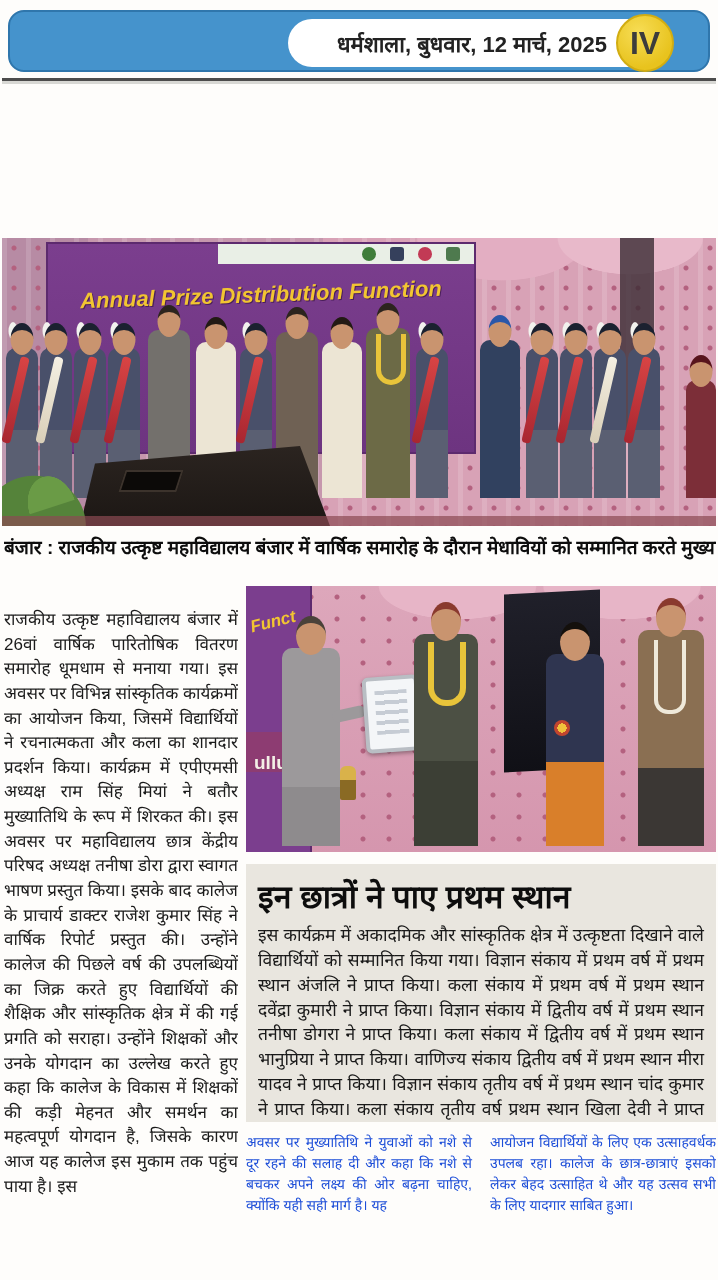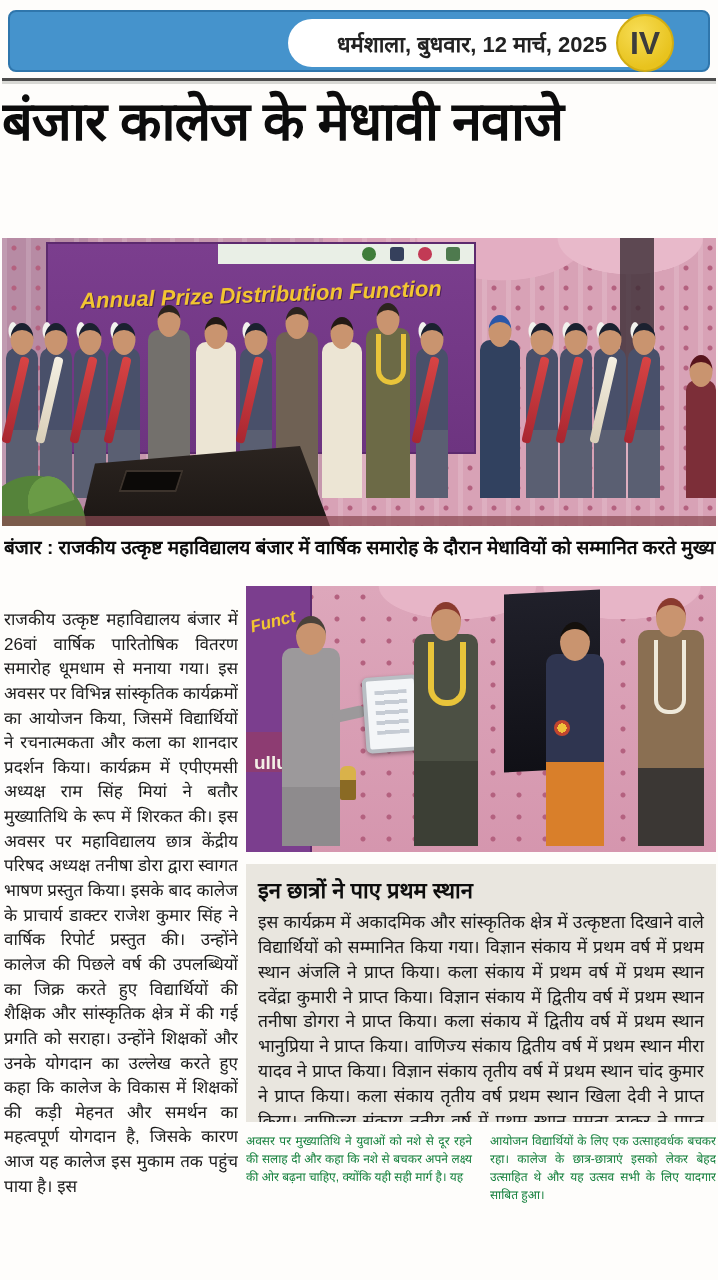--- a/index.html
+++ b/index.html
@@ -6,21 +6,21 @@
   html,body { background:#ffffff; }
   body {
     width:718px; height:1280px; position:relative; overflow:hidden;
     font-family:"Liberation Sans","DejaVu Sans",sans-serif; color:#1a1a1a;
   }
   .page { position:relative; width:718px; height:1280px; background:#fefdfb; }
 
   
   .top-bar {
     position:absolute; left:8px; right:8px; top:10px; height:62px;
-    background:#4593cc; border:2px solid #2f76ac; border-radius:8px;
+    background:#4593cc; border:2px solid #2f76ac; border-radius:16px;
   }
   .date-pill {
     position:absolute; right:52px; top:7px; width:368px; height:48px;
     background:#ffffff; border-radius:26px;
     display:flex; align-items:center; justify-content:center;
     font-weight:bold; font-size:22px; color:#222;
   }
   .page-circle {
     position:absolute; right:34px; top:2px; width:58px; height:58px;
     border-radius:50%;
@@ -216,44 +216,43 @@
     background:repeating-linear-gradient(180deg,#c6ccd4 0 4px, transparent 4px 10px);
   }
   .trophy { position:absolute; bottom:40px; width:16px; height:34px;
     background:linear-gradient(180deg,#d9b24a 0 40%, #8a6a24 40% 100%); border-radius:6px 6px 2px 2px; }
 
   
   .news-box {
     position:absolute; left:246px; top:864px; width:470px; height:258px;
     background:#e9e6df; padding:10px 12px 8px; overflow:hidden;
   }
-  .news-box-title { font-size:22px; font-weight:800; color:#0d0d0d; margin-bottom:6px; }
+  .news-box-title { font-size:32px; font-weight:800; color:#0d0d0d; margin-bottom:6px; }
   .news-box-body { font-size:17.5px; line-height:1.42; text-align:justify; color:#191919; }
 
   
   .bottom-cols {
     position:absolute; left:246px; top:1132px; width:470px; height:140px;
     display:flex; gap:18px; overflow:hidden;
   }
-  .bottom-cols p { flex:1; font-size:12px; line-height:1.5; text-align:justify; color:#15803d; }
+  .bottom-cols p { flex:1; font-size:14px; line-height:1.5; text-align:justify; color:#1d4ed8; }
 </style>
 </head>
 <body>
 
 <div class="page">
 
   <div class="top-bar">
     <div class="date-pill">
       <span>धर्मशाला, बुधवार, 12 मार्च, 2025</span>
     </div>
     <div class="page-circle">IV</div>
   </div>
   <div class="rule"></div>
 
-  <h1 class="headline">बंजार कालेज के मेधावी नवाजे</h1>
 
   <div class="photo1">
     <div class="dark-door"></div>
     <div class="banner1">
       <div class="logo-strip">
         <span class="logo l1"></span>
         <span class="logo l2"></span>
         <span class="logo l3"></span>
         <span class="logo l4"></span>
       </div>
@@ -304,16 +303,16 @@
     <div class="fig p2 m-shawl" style="left:392px"></div>
   </div>
 
   <div class="news-box">
     <div class="news-box-title">इन छात्रों ने पाए प्रथम स्थान</div>
     <div class="news-box-body">इस कार्यक्रम में अकादमिक और सांस्कृतिक क्षेत्र में उत्कृष्टता दिखाने वाले विद्यार्थियों को सम्मानित किया गया। विज्ञान संकाय में प्रथम वर्ष में प्रथम स्थान अंजलि ने प्राप्त किया। कला संकाय में प्रथम वर्ष में प्रथम स्थान दवेंद्रा कुमारी ने प्राप्त किया। विज्ञान संकाय में द्वितीय वर्ष में प्रथम स्थान तनीषा डोगरा ने प्राप्त किया। कला संकाय में द्वितीय वर्ष में प्रथम स्थान भानुप्रिया ने प्राप्त किया। वाणिज्य संकाय द्वितीय वर्ष में प्रथम स्थान मीरा यादव ने प्राप्त किया। विज्ञान संकाय तृतीय वर्ष में प्रथम स्थान चांद कुमार ने प्राप्त किया। कला संकाय तृतीय वर्ष प्रथम स्थान खिला देवी ने प्राप्त किया। वाणिज्य संकाय तृतीय वर्ष में प्रथम स्थान ममता ठाकुर ने प्राप्त किया।</div>
   </div>
 
   <div class="bottom-cols">
     <p>अवसर पर मुख्यातिथि ने युवाओं को नशे से दूर रहने की सलाह दी और कहा कि नशे से बचकर अपने लक्ष्य की ओर बढ़ना चाहिए, क्योंकि यही सही मार्ग है। यह</p>
-    <p>आयोजन विद्यार्थियों के लिए एक उत्साहवर्धक बचकर रहा। कालेज के छात्र-छात्राएं इसको लेकर बेहद उत्साहित थे और यह उत्सव सभी के लिए यादगार साबित हुआ।</p>
+    <p>आयोजन विद्यार्थियों के लिए एक उत्साहवर्धक उपलब रहा। कालेज के छात्र-छात्राएं इसको लेकर बेहद उत्साहित थे और यह उत्सव सभी के लिए यादगार साबित हुआ।</p>
   </div>
 
 </div>
 
 </body></html>

